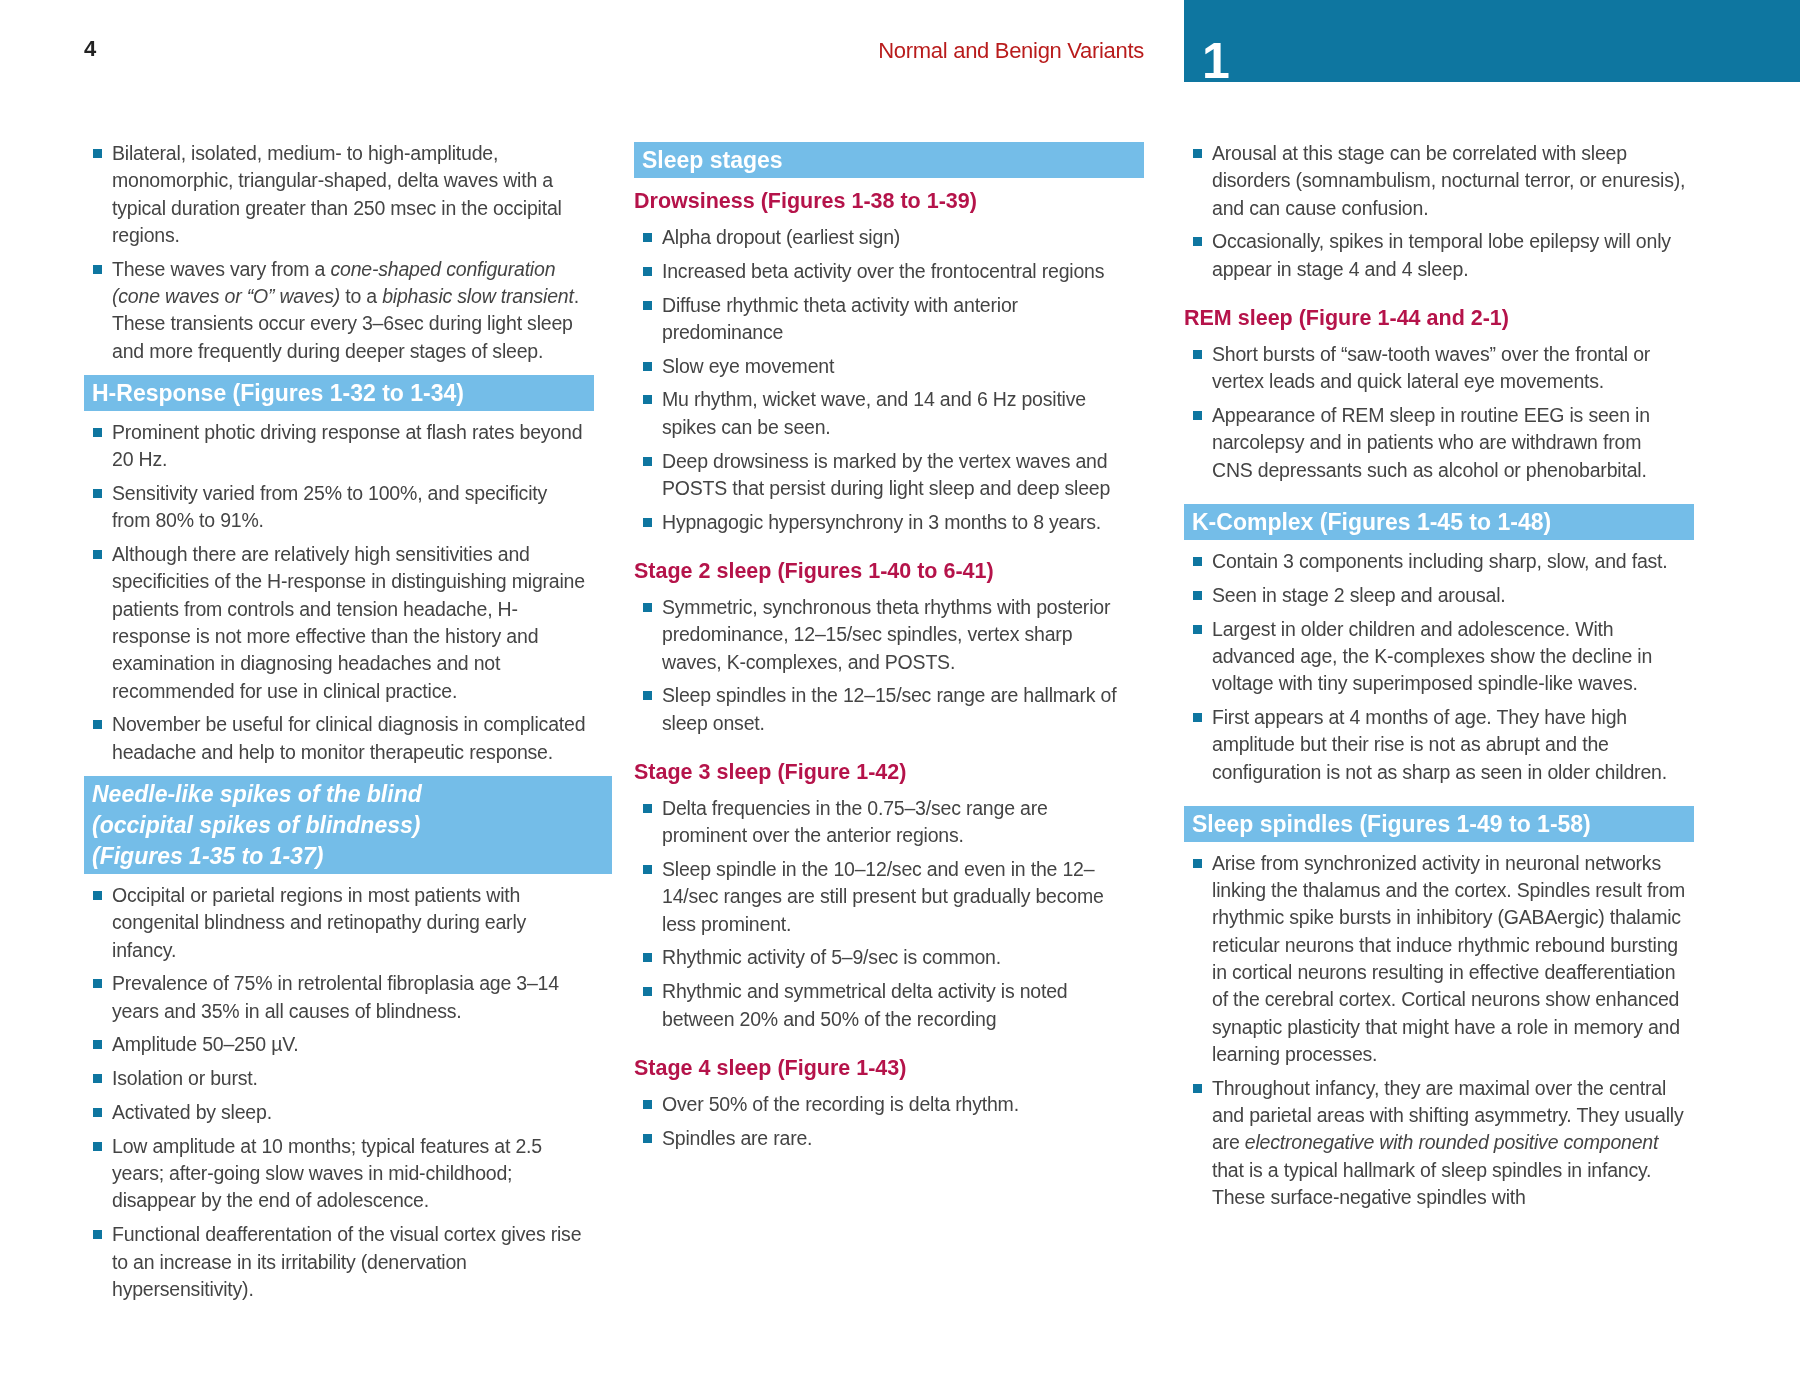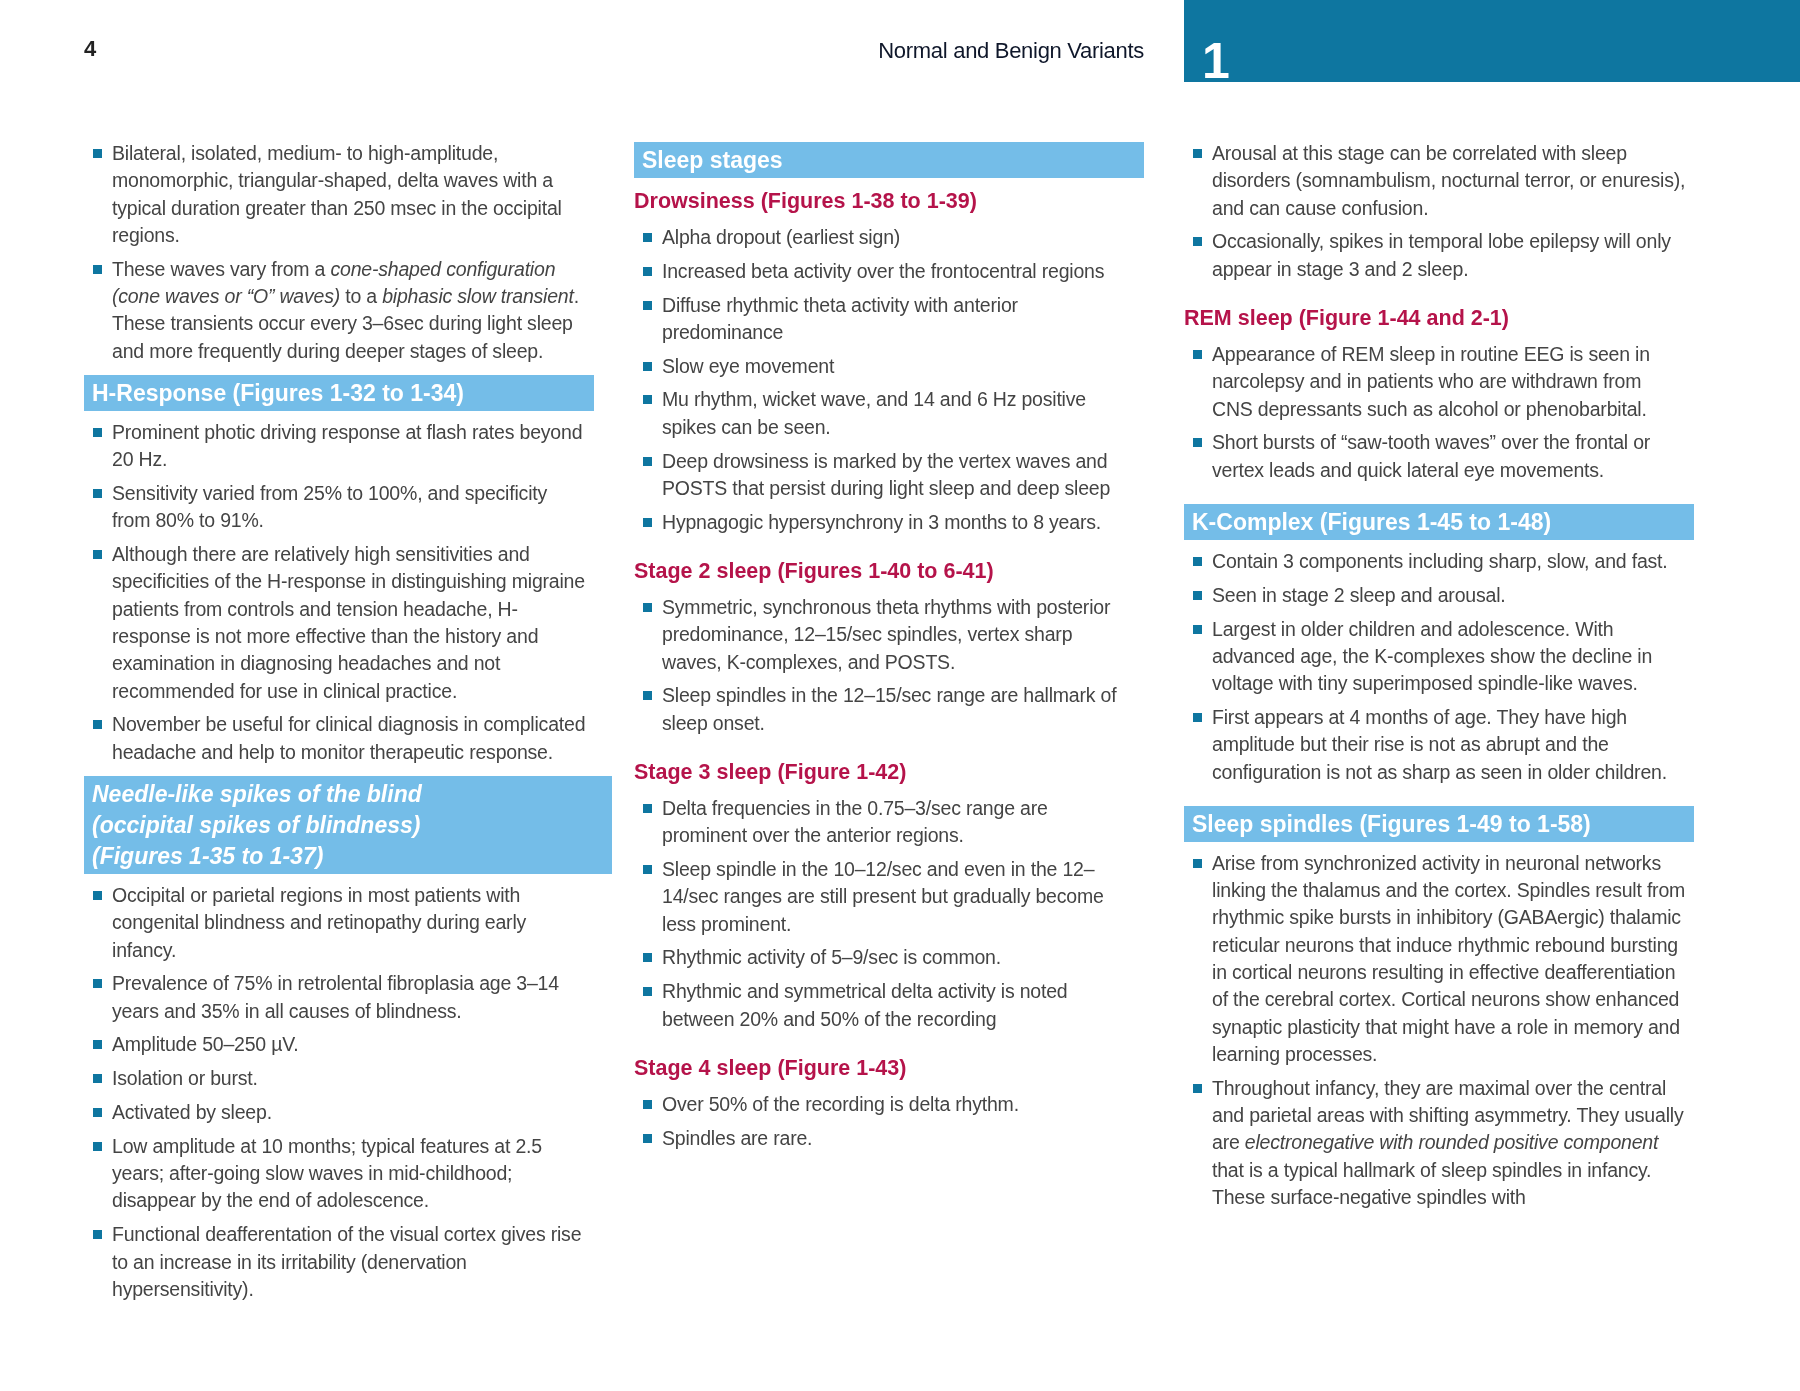--- a/index.html
+++ b/index.html
@@ -1,19 +1,19 @@
 <!DOCTYPE html>
 <html><head>
 <meta charset="utf-8">
 <style>
   html, body { margin: 0; padding: 0; background: #ffffff; }
   body { width: 1800px; height: 1391px; position: relative; overflow: hidden;
          font-family: "Liberation Sans", "DejaVu Sans", sans-serif; color: #3a3a3a; }
   .page-number { position: absolute; left: 84px; top: 36px; font-size: 22px; font-weight: bold; color: #222; }
-  .running-head { position: absolute; right: 656px; top: 38px; font-size: 22px; color: #0f172a; letter-spacing: -0.3px; }
+  .running-head { position: absolute; right: 656px; top: 38px; font-size: 22px; color: #b91c1c; letter-spacing: -0.3px; }
   .chapter-tab { position: absolute; left: 1184px; top: 0; width: 616px; height: 82px; background: #0e76a0; }
   .chapter-num { position: absolute; left: 18px; bottom: -4px; font-size: 50px; font-weight: bold; color: #fff; line-height: 1; }
   .col { position: absolute; top: 132px; width: 510px; }
   .col-1 { left: 84px; }
   .col-2 { left: 634px; }
   .col-3 { left: 1184px; width: 510px; }
   ul.bullets { list-style: none; margin: 8px; padding: 0; }
   ul.bullets li { position: relative; padding-left: 20px; font-size: 19.5px; line-height: 27.3px; margin-bottom: 6.5px; color: #444; letter-spacing: -0.2px; }
   ul.bullets li .sq { position: absolute; left: 1px; top: 9px; width: 9px; height: 9px; background: #0e76a0; }
   .section-bar { background: #74bde8; color: #fff; font-weight: bold; font-size: 23px; line-height: 31px; padding: 3px 8px 2px 8px; margin: 10px 0 6px 0; }
@@ -88,27 +88,27 @@
   <div class="sub-head">Stage 4 sleep (Figure 1-43)</div>
   <ul class="bullets">
     <li><span class="sq"></span><span>Over 50% of the recording is delta rhythm.</span></li>
     <li><span class="sq"></span><span>Spindles are rare.</span></li>
   </ul>
 </div>
 
 <div class="col col-3">
   <ul class="bullets">
     <li><span class="sq"></span><span>Arousal at this stage can be correlated with sleep disorders (somnambulism, nocturnal terror, or enuresis), and can cause confusion.</span></li>
-    <li><span class="sq"></span><span>Occasionally, spikes in temporal lobe epilepsy will only appear in stage 3 and 2 sleep.</span></li>
+    <li><span class="sq"></span><span>Occasionally, spikes in temporal lobe epilepsy will only appear in stage 4 and 4 sleep.</span></li>
   </ul>
 
   <div class="sub-head">REM sleep (Figure 1-44 and 2-1)</div>
   <ul class="bullets">
+    <li><span class="sq"></span><span>Short bursts of “saw-tooth waves” over the frontal or vertex leads and quick lateral eye movements.</span></li>
     <li><span class="sq"></span><span>Appearance of REM sleep in routine EEG is seen in narcolepsy and in patients who are withdrawn from CNS depressants such as alcohol or phenobarbital.</span></li>
-    <li><span class="sq"></span><span>Short bursts of “saw-tooth waves” over the frontal or vertex leads and quick lateral eye movements.</span></li>
   </ul>
 
   <div class="section-bar" style="margin-top: 20px;">K-Complex (Figures 1-45 to 1-48)</div>
   <ul class="bullets">
     <li><span class="sq"></span><span>Contain 3 components including sharp, slow, and fast.</span></li>
     <li><span class="sq"></span><span>Seen in stage 2 sleep and arousal.</span></li>
     <li><span class="sq"></span><span>Largest in older children and adolescence. With advanced age, the K-complexes show the decline in voltage with tiny superimposed spindle-like waves.</span></li>
     <li><span class="sq"></span><span>First appears at 4 months of age. They have high amplitude but their rise is not as abrupt and the configuration is not as sharp as seen in older children.</span></li>
   </ul>
 

